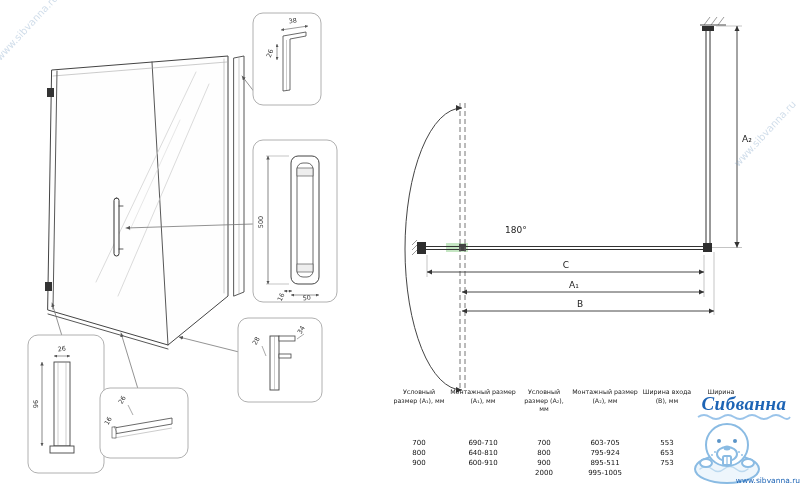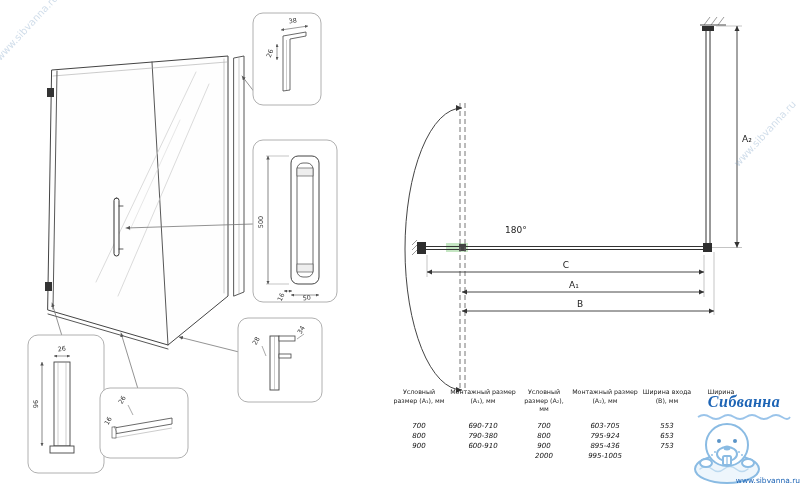--- a/index.html
+++ b/index.html
@@ -5,33 +5,33 @@
   html,body{margin:0;padding:0;background:#fff;}
   .stage{position:relative;width:800px;height:487px;background:#ffffff;overflow:hidden;
          font-family:"DejaVu Sans",sans-serif;}
   .drawing{position:absolute;left:0;top:0;}
 
   
   .spec-table{position:absolute;left:391px;top:388px;width:356px;color:#1a1a1a;}
   .trow{display:grid;grid-template-columns:56px 66px 50px 66px 52px 50px;column-gap:3px;}
   .thead{min-height:30px;align-items:start;}
   .th{font-size:6.3px;line-height:1.35;text-align:center;color:#222;}
-  .tbody{margin-top:3px;display:grid;row-gap:0;font-style:italic;}
+  .tbody{margin-top:20px;display:grid;row-gap:0;}
   .td{font-size:7px;line-height:10px;text-align:center;color:#111;}
 
   
   .watermark{position:absolute;white-space:nowrap;font-size:10px;
              color:rgba(110,150,190,0.32);transform:rotate(-47deg);pointer-events:none;}
   .wm1{left:-16px;top:22px;}
   .wm2{left:722px;top:128px;}
 
   
   .logo{position:absolute;left:688px;top:393px;width:112px;height:94px;}
   .logo-title{font-family:"Liberation Serif",serif;font-weight:bold;font-style:italic;
-              font-size:16px;color:#1d64b5;text-align:center;letter-spacing:0.5px;}
+              font-size:19px;color:#1d64b5;text-align:center;letter-spacing:0.5px;}
   .logo-wave{position:absolute;left:8px;top:19px;}
   .mascot{position:absolute;left:2px;top:24px;}
   .logo-url{position:absolute;right:0;bottom:2px;font-size:7.5px;color:#1d64b5;}
 </style>
 </head>
 <body>
 
 <div class="stage">
 
   <svg class="drawing" width="800" height="487" viewBox="0 0 800 487" xmlns="http://www.w3.org/2000/svg">
@@ -197,31 +197,31 @@
       <div class="trow">
         <div class="td">700</div>
         <div class="td">690-710</div>
         <div class="td">700</div>
         <div class="td">603-705</div>
         <div class="td">553</div>
         <div class="td"></div>
       </div>
       <div class="trow">
         <div class="td">800</div>
-        <div class="td">790-380</div>
+        <div class="td">640-810</div>
         <div class="td">800</div>
         <div class="td">795-924</div>
         <div class="td">653</div>
         <div class="td"></div>
       </div>
       <div class="trow">
         <div class="td">900</div>
         <div class="td">600-910</div>
         <div class="td">900</div>
-        <div class="td">895-436</div>
+        <div class="td">895-511</div>
         <div class="td">753</div>
         <div class="td"></div>
       </div>
       <div class="trow">
         <div class="td"></div>
         <div class="td"></div>
         <div class="td">2000</div>
         <div class="td">995-1005</div>
         <div class="td"></div>
         <div class="td"></div>

